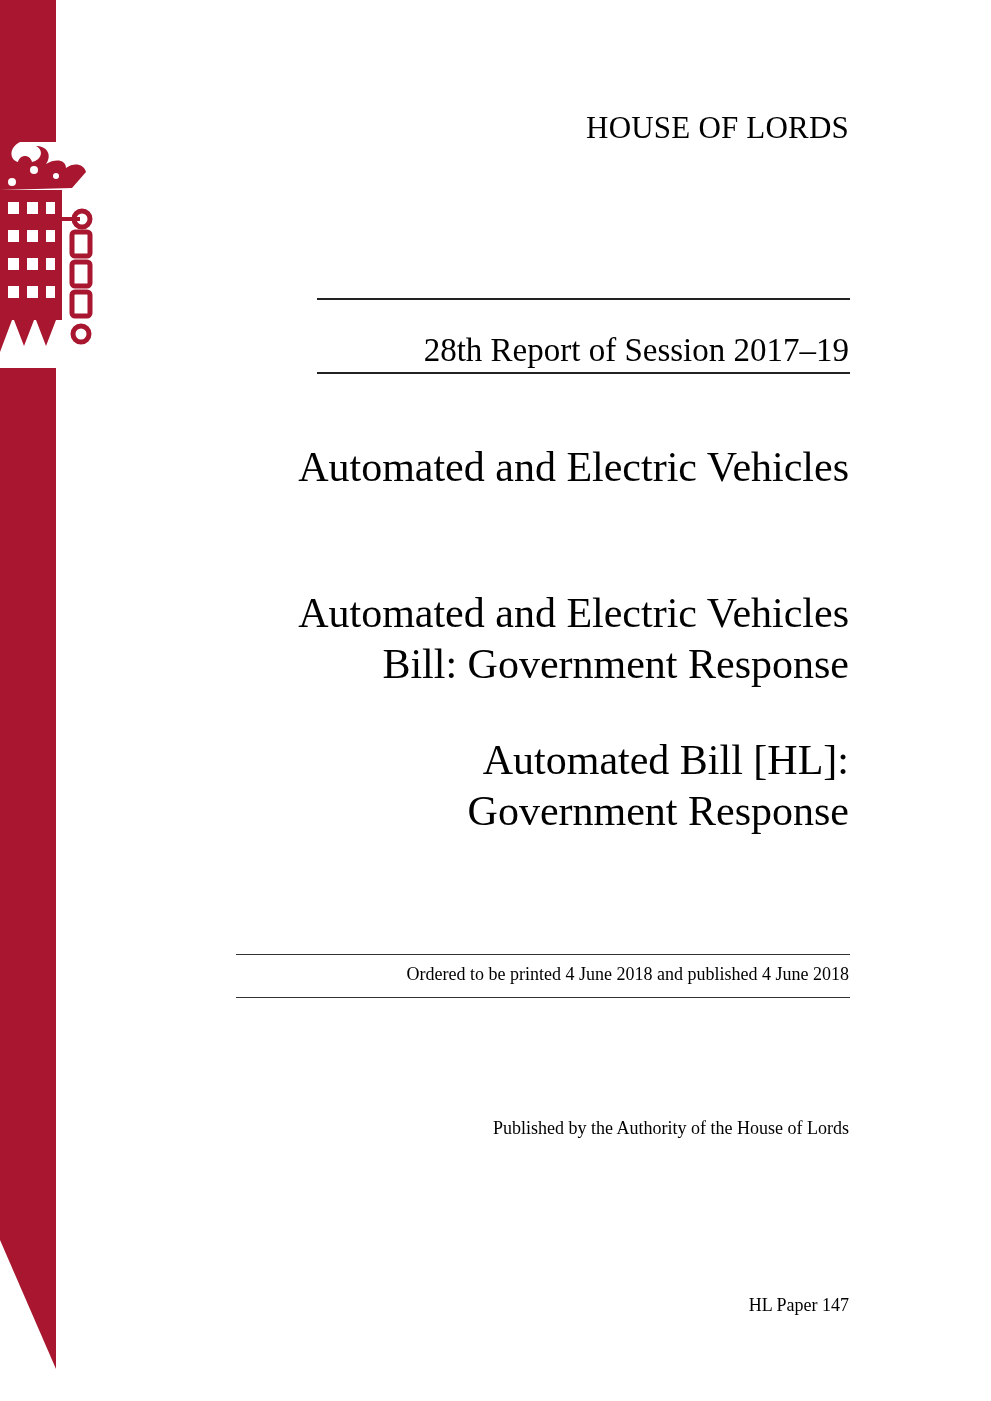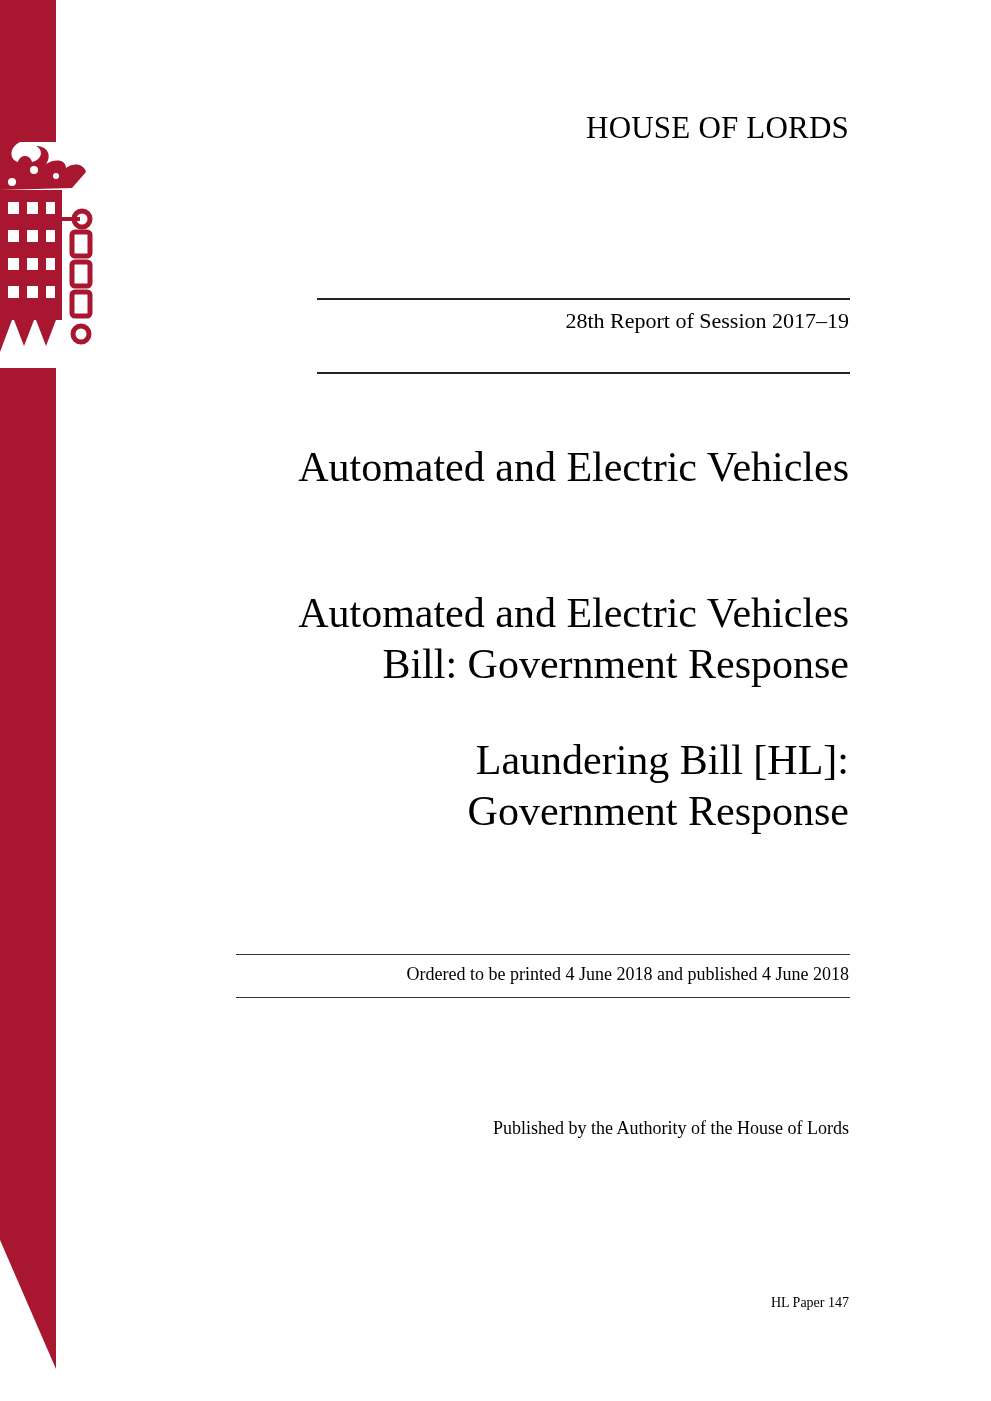--- a/index.html
+++ b/index.html
@@ -9,28 +9,28 @@
     font-family: "Liberation Serif", "DejaVu Serif", serif;
   }
   .band-top { position: absolute; left: 0; top: 0; width: 56px; height: 142px; background: #A8172F; }
   .band-bottom { position: absolute; left: 0; top: 368px; width: 56px; height: 1001px; }
   .band-bottom svg { display: block; }
   .logo { position: absolute; left: 0; top: 142px; width: 100px; height: 230px; }
   .right { position: absolute; right: 142px; text-align: right; }
   .house { top: 110px; font-size: 31px; letter-spacing: 0.2px; }
   .committee { top: 205px; font-size: 31px; line-height: 40px; width: 620px; }
   .rule { position: absolute; height: 2px; background: #222; }
-  .session { top: 308px; font-size: 22px; }
+  .session { top: 332px; font-size: 33px; }
   .title { font-weight: normal; font-size: 42px; line-height: 51px; width: 720px; }
   .t1 { top: 442px; }
   .t2 { top: 588px; }
   .t3 { top: 735px; }
   .ordered { top: 964px; font-size: 18px; }
   .published { top: 1118px; font-size: 18px; }
-  .paper { top: 1295px; font-size: 14px; text-align: center; }
+  .paper { top: 1295px; font-size: 18px; text-align: center; }
 </style>
 </head>
 <body>
 
 <div class="band-top"></div>
 
 <div class="logo">
   <svg width="100" height="230" viewBox="0 0 100 230">
     <g fill="#A8172F">
 
@@ -83,21 +83,21 @@
 <div class="rule" style="left:317px; width:533px; top:372px;"></div>
 
 <div class="right title t1">
   <div>Automated and Electric Vehicles</div>
 </div>
 <div class="right title t2">
   <div>Automated and Electric Vehicles</div>
   <div>Bill: Government Response</div>
 </div>
 <div class="right title t3">
-  <div>Laundering Bill [HL]:</div>
+  <div>Automated Bill [HL]:</div>
   <div>Government Response</div>
 </div>
 
 <div class="rule" style="left:236px; width:614px; top:954px; height:1px; background:#333;"></div>
 <div class="right ordered">Ordered to be printed 4 June 2018 and published 4 June 2018</div>
 <div class="rule" style="left:236px; width:614px; top:997px; height:1px; background:#333;"></div>
 
 <div class="right published">Published by the Authority of the House of Lords</div>
 <div class="right paper">HL Paper 147</div>
 

